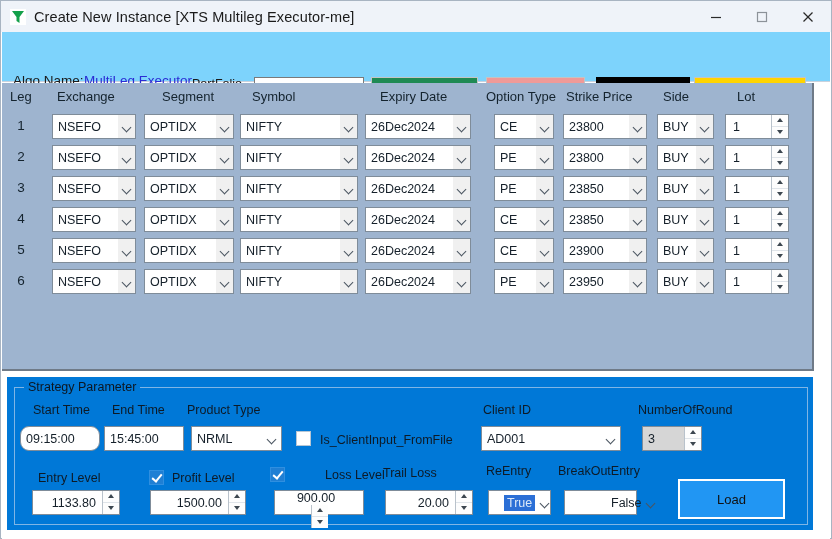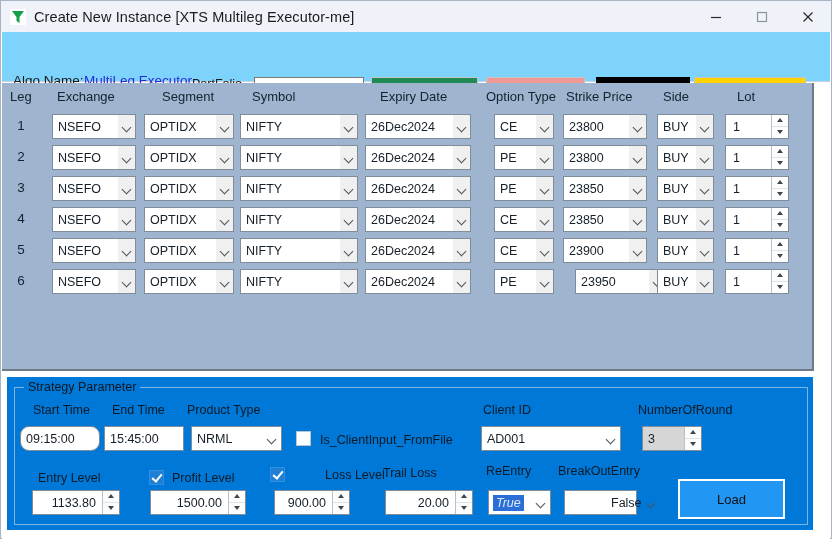--- a/index.html
+++ b/index.html
@@ -562,21 +562,21 @@
           <span class="arrow">
             <i class="chev"></i>
           </span>
         </div>
       <div class="cell" style="left:492px; width:60px;">
           <span class="val">PE</span>
           <span class="arrow">
             <i class="chev"></i>
           </span>
         </div>
-      <div class="cell" style="left:573px; width:92px;">
+      <div class="cell" style="left:561px; width:84px;">
           <span class="val">23950</span>
           <span class="arrow">
             <i class="chev"></i>
           </span>
         </div>
       <div class="cell" style="left:655px; width:57px;">
           <span class="val">BUY</span>
           <span class="arrow">
             <i class="chev"></i>
           </span>
@@ -661,21 +661,21 @@
         <span class="val">1500.00</span>
         <span class="spin-btns">
           <div>
             <i class="tri-up"></i>
           </div>
           <div>
             <i class="tri-dn"></i>
           </div>
         </span>
       </div>
-    <div class="sp-spin" style="left:266px; top:112px; width:76px;">
+    <div class="sp-spin" style="left:266px; top:112px; width:90px;flex-direction:column;">
         <span class="val">900.00</span>
         <span class="spin-btns">
           <div>
             <i class="tri-up"></i>
           </div>
           <div>
             <i class="tri-dn"></i>
           </div>
         </span>
       </div>
@@ -684,21 +684,21 @@
         <span class="spin-btns">
           <div>
             <i class="tri-up"></i>
           </div>
           <div>
             <i class="tri-dn"></i>
           </div>
         </span>
       </div>
     <div class="sp-field" style="left:480px; top:112px; width:63px;">
-        <span class="val" style="padding-left:4px;font-style:italic;"><span class="sel-hl">True</span></span>
+        <span class="val" style="padding-left:15px;"><span class="sel-hl">True</span></span>
         <span class="arrow">
           <i class="chev"></i>
         </span>
       </div>
     <div class="sp-field" style="left:556px; top:112px; width:73px;padding-left:41px;">
         <span class="val">False</span>
         <span class="arrow">
           <i class="chev"></i>
         </span>
       </div>

